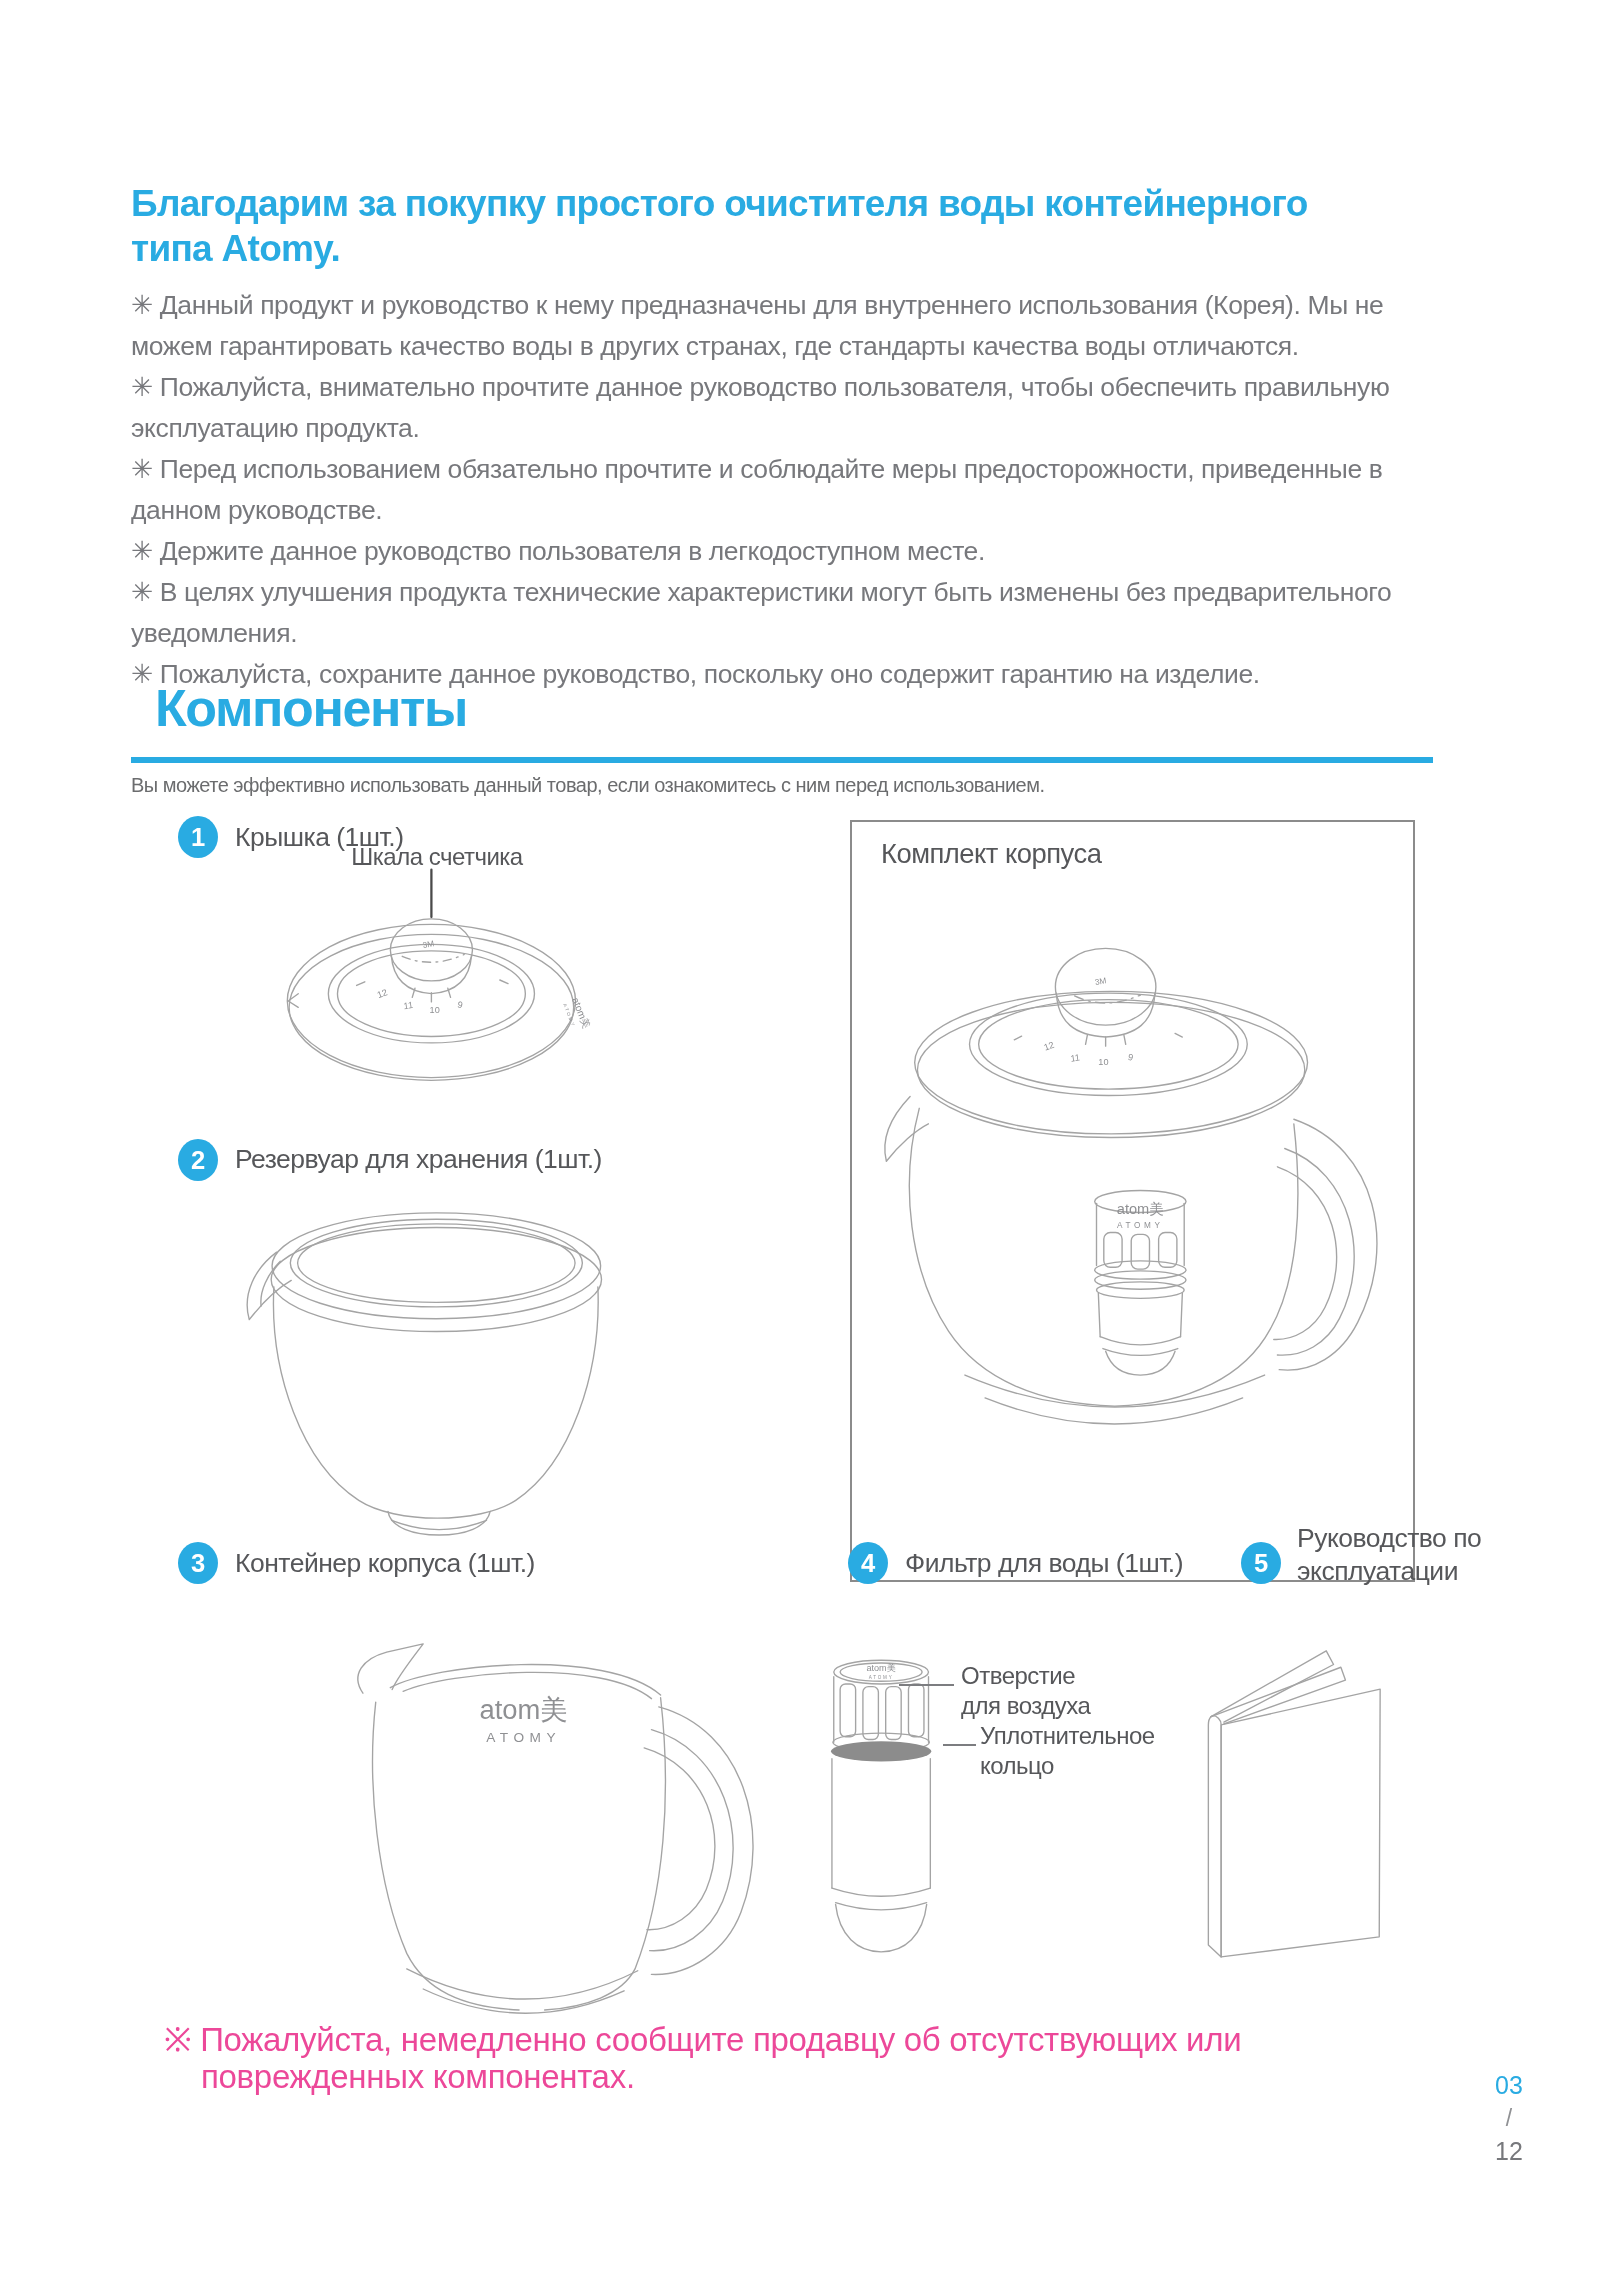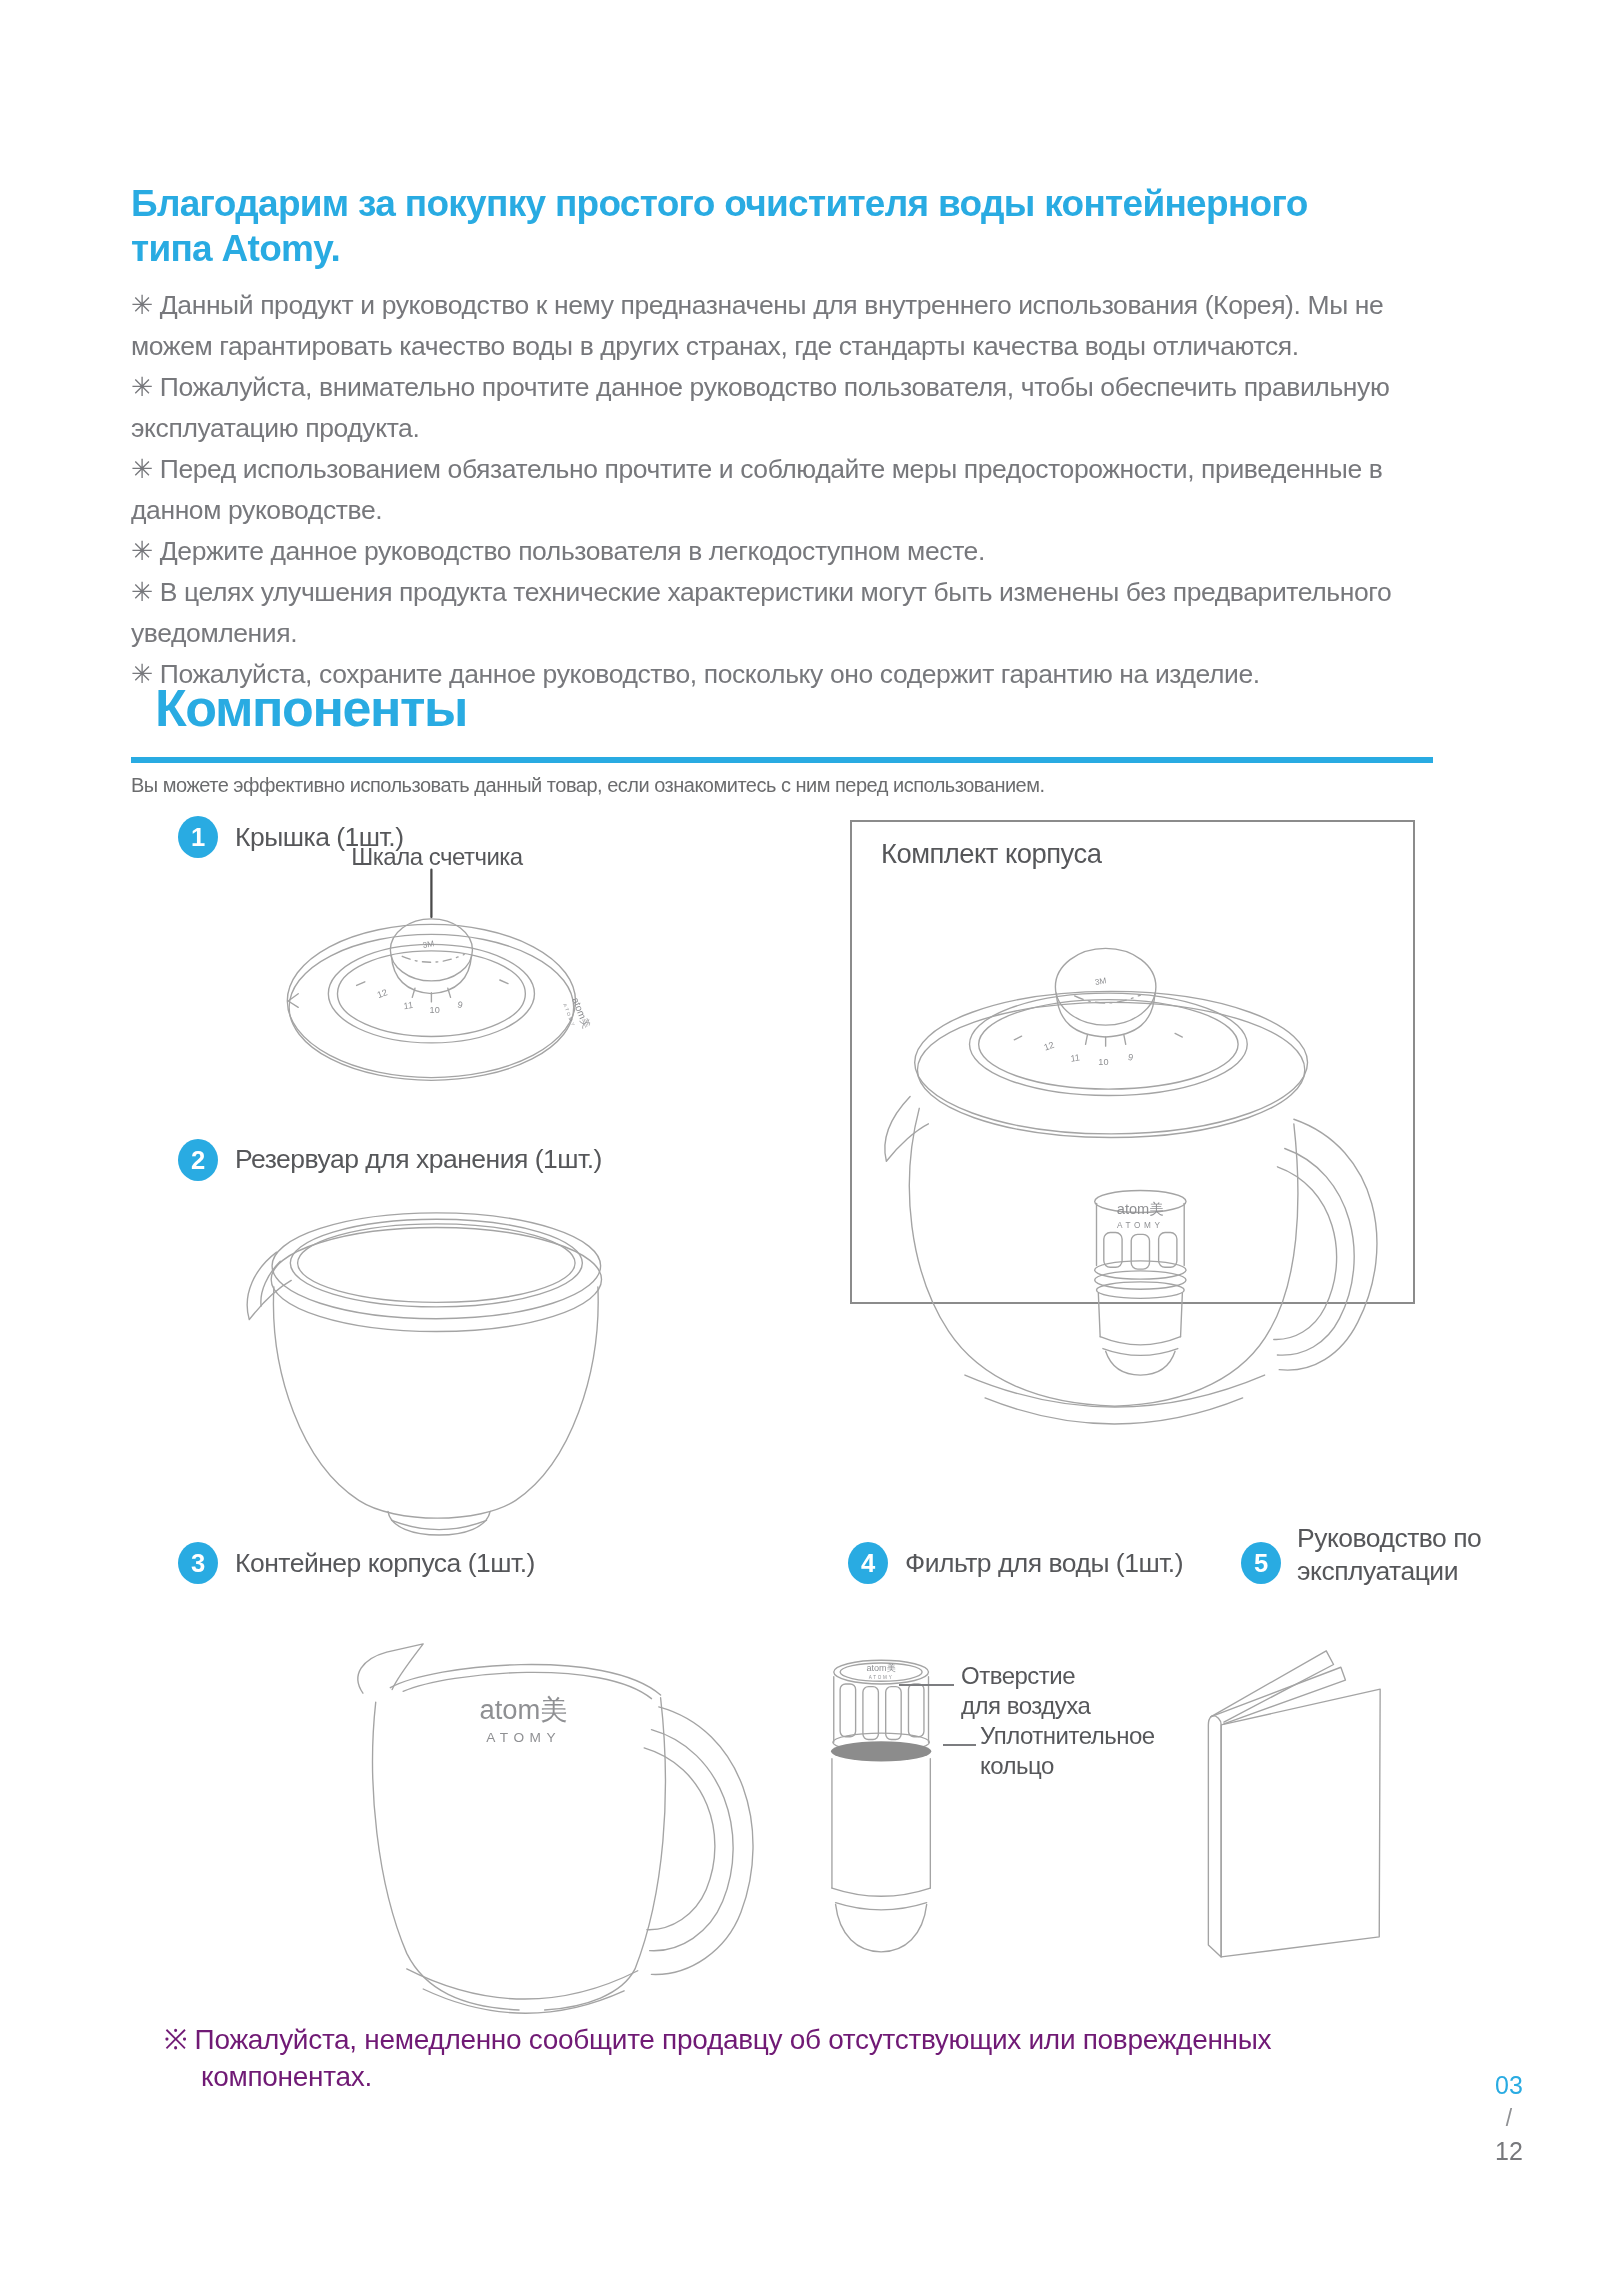--- a/index.html
+++ b/index.html
@@ -36,27 +36,27 @@
   }
   .badge{
     width:40px;height:42px;border-radius:50%;
     background:var(--accent);color:#ffffff;
     font-size:25.6px;font-weight:bold;
     display:flex;align-items:center;justify-content:center;
   }
   .comp-label{font-size:26.5px;color:var(--label-text);letter-spacing:-0.5px;line-height:33px;}
   .callout{font-size:24px;color:var(--label-text);letter-spacing:-0.5px;line-height:30px;}
   .kit-box{
-    left:850px;top:820px;width:565px;height:484px;
+    left:850px;top:820px;width:565px;height:762px;
     border:2.7px solid #8b8b8b;background:#ffffff;box-sizing:border-box;
   }
   .kit-title{position:absolute;left:29px;top:16.4px;font-size:27.4px;color:var(--label-text);letter-spacing:-0.5px;}
   .note{
     left:164px;top:2021px;width:1188px;
-    font-size:28px;color:#701a75;line-height:37px;letter-spacing:-0.3px;
+    font-size:33px;color:#ec4899;line-height:37px;letter-spacing:-0.3px;
     padding-left:37px;text-indent:-37px;
   }
   .pageno{left:1469px;top:2069px;width:80px;text-align:center;line-height:33px;}
   .pageno .cur{color:var(--accent);font-size:25px;}
   .pageno .sep{color:#909194;font-size:23px;}
   .pageno .tot{color:#77787c;font-size:25px;}
   .connector{background:#7c7d80;height:1.8px;}
   svg.lineart{overflow:visible;}
   svg.lineart path, svg.lineart ellipse, svg.lineart line, svg.lineart rect, svg.lineart polyline{
     fill:none;stroke:var(--line-art);stroke-width:1.5;stroke-linecap:round;stroke-linejoin:round;

